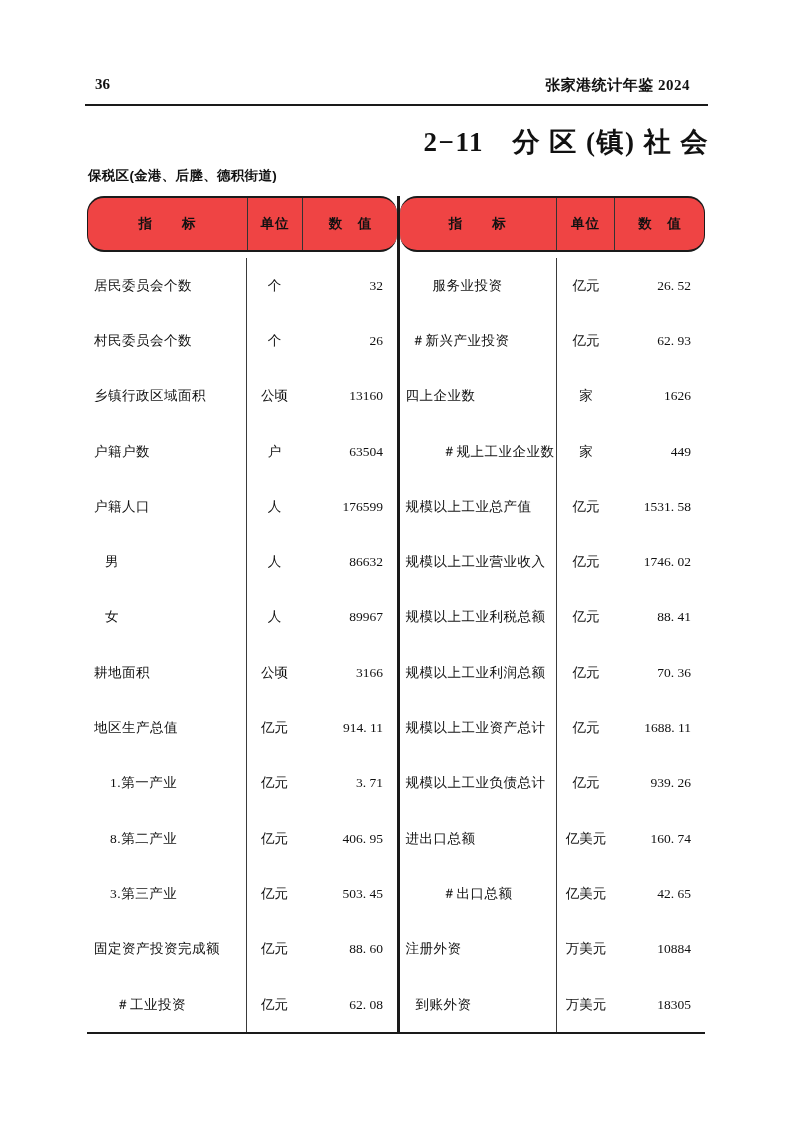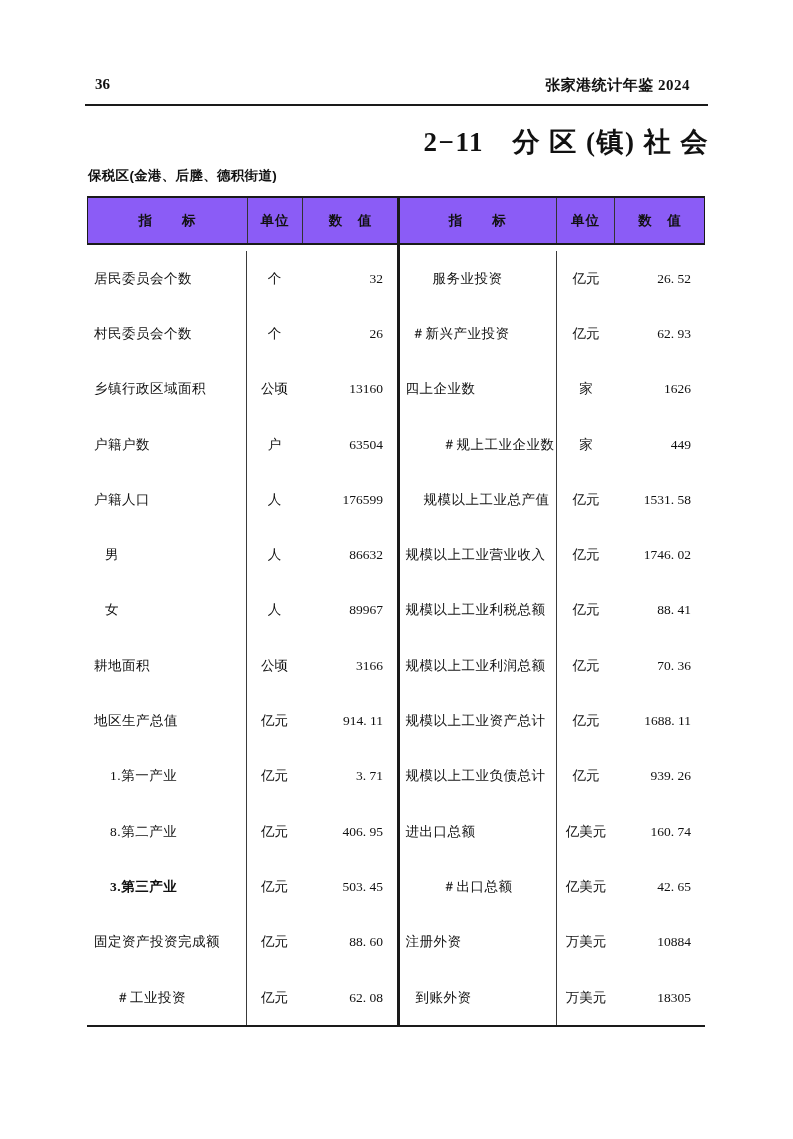--- a/index.html
+++ b/index.html
@@ -42,24 +42,25 @@
     display: flex;
     border-bottom: 2.5px solid #1a1a1a;
     font-size: 13.5px;
   }
   .half { background: #ffffff; }
   .half.left  { width: 310px; }
   .half.right { width: 305.5px; }
   .mid-divider { width: 2.5px; background: #1a1a1a; }
 
   .header-row {
-    display: grid; height: 49px;
-    background: #8b5cf6;
+    display: grid; height: 56px;
+    background: #ef4444;
     border-top: 2px solid #1a1a1a;
     border-bottom: 2px solid #1a1a1a;
+    border-radius: 17px;
   }
   .half.left  .header-row { grid-template-columns: 160px 55px 95px; border-left: 1.5px solid #1a1a1a; }
   .half.right .header-row { grid-template-columns: 157.5px 58px 90px; border-right: 1.5px solid #1a1a1a; }
   .hcell {
     display: flex; align-items: center; justify-content: center;
     font-weight: 600; letter-spacing: 1px; white-space: pre;
   }
   .hcell.h-ind, .hcell.h-unit { border-right: 1px solid #333333; }
 
   .tbody { padding-top: 6px; }
@@ -141,21 +142,21 @@
             <div class="cell ind" style="padding-left: 23px;">1.第一产业</div>
             <div class="cell unit">亿元</div>
             <div class="cell val">3. 71</div>
           </div>
           <div class="body-row">
             <div class="cell ind" style="padding-left: 23px;">8.第二产业</div>
             <div class="cell unit">亿元</div>
             <div class="cell val">406. 95</div>
           </div>
           <div class="body-row">
-            <div class="cell ind" style="padding-left: 23px; font-weight: bold;">3.第三产业</div>
+            <div class="cell ind" style="padding-left: 23px;">3.第三产业</div>
             <div class="cell unit">亿元</div>
             <div class="cell val">503. 45</div>
           </div>
           <div class="body-row">
             <div class="cell ind" style="padding-left: 7px;">固定资产投资完成额</div>
             <div class="cell unit">亿元</div>
             <div class="cell val">88. 60</div>
           </div>
           <div class="body-row">
             <div class="cell ind" style="padding-left: 29px;">＃工业投资</div>
@@ -188,21 +189,21 @@
             <div class="cell ind" style="padding-left: 6px;">四上企业数</div>
             <div class="cell unit">家</div>
             <div class="cell val">1626</div>
           </div>
           <div class="body-row">
             <div class="cell ind" style="padding-left: 43px;">＃规上工业企业数</div>
             <div class="cell unit">家</div>
             <div class="cell val">449</div>
           </div>
           <div class="body-row">
-            <div class="cell ind" style="padding-left: 24px;">规模以上工业总产值</div>
+            <div class="cell ind" style="padding-left: 6px;">规模以上工业总产值</div>
             <div class="cell unit">亿元</div>
             <div class="cell val">1531. 58</div>
           </div>
           <div class="body-row">
             <div class="cell ind" style="padding-left: 6px;">规模以上工业营业收入</div>
             <div class="cell unit">亿元</div>
             <div class="cell val">1746. 02</div>
           </div>
           <div class="body-row">
             <div class="cell ind" style="padding-left: 6px;">规模以上工业利税总额</div>

